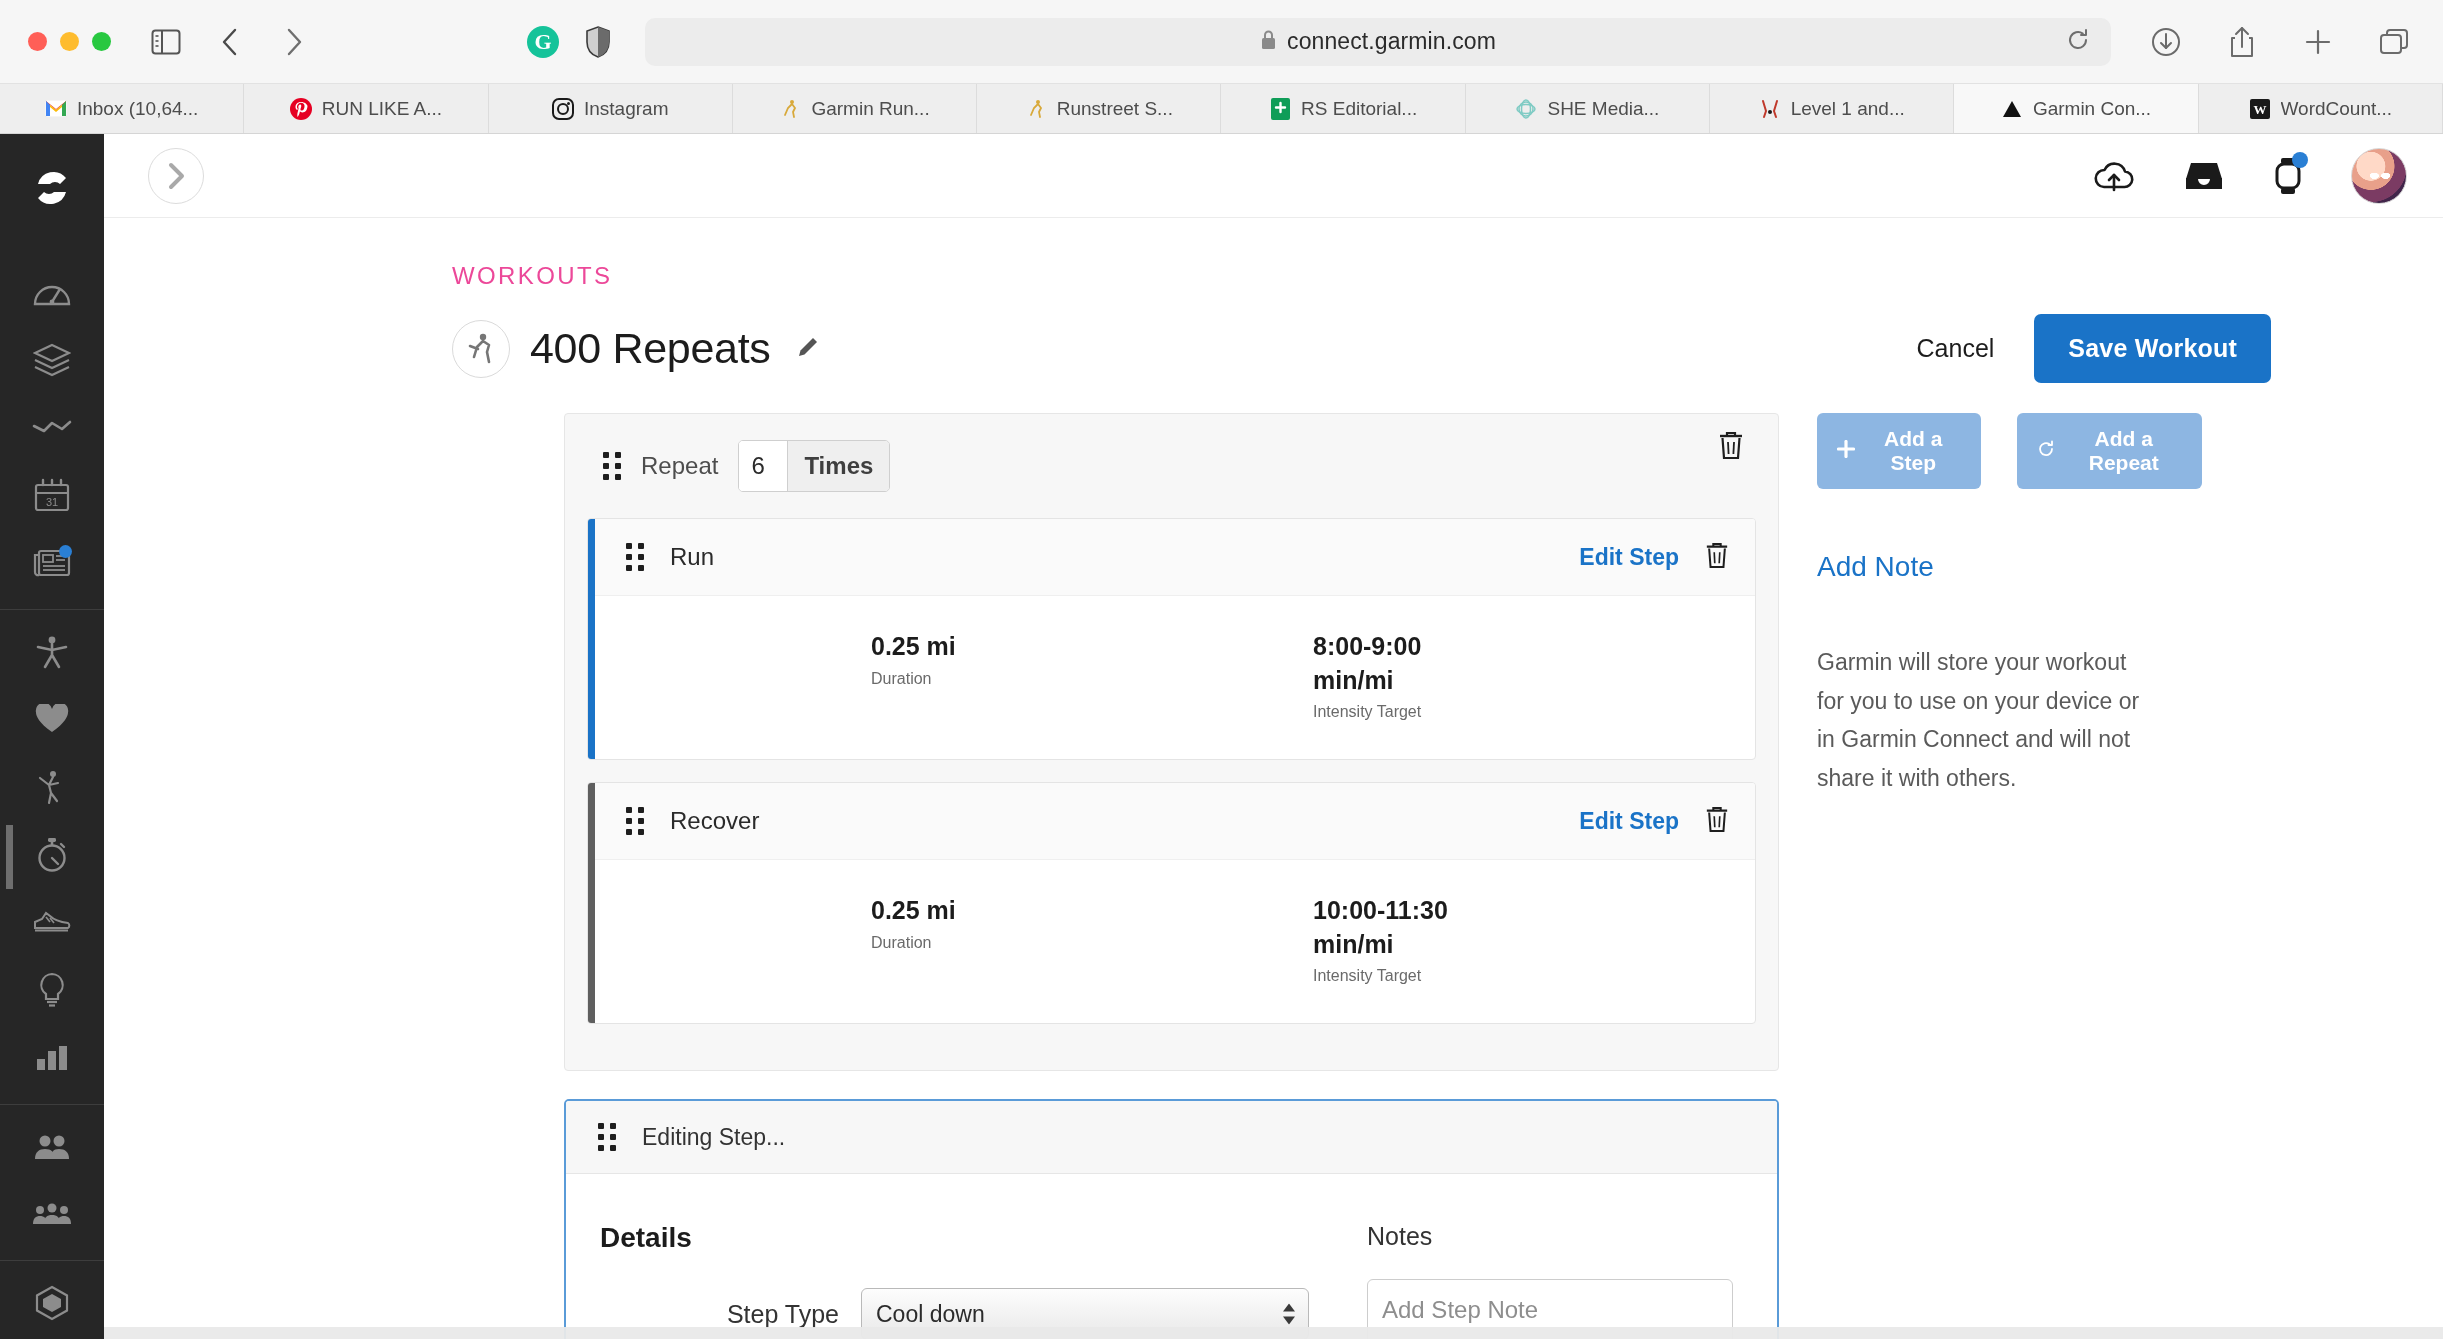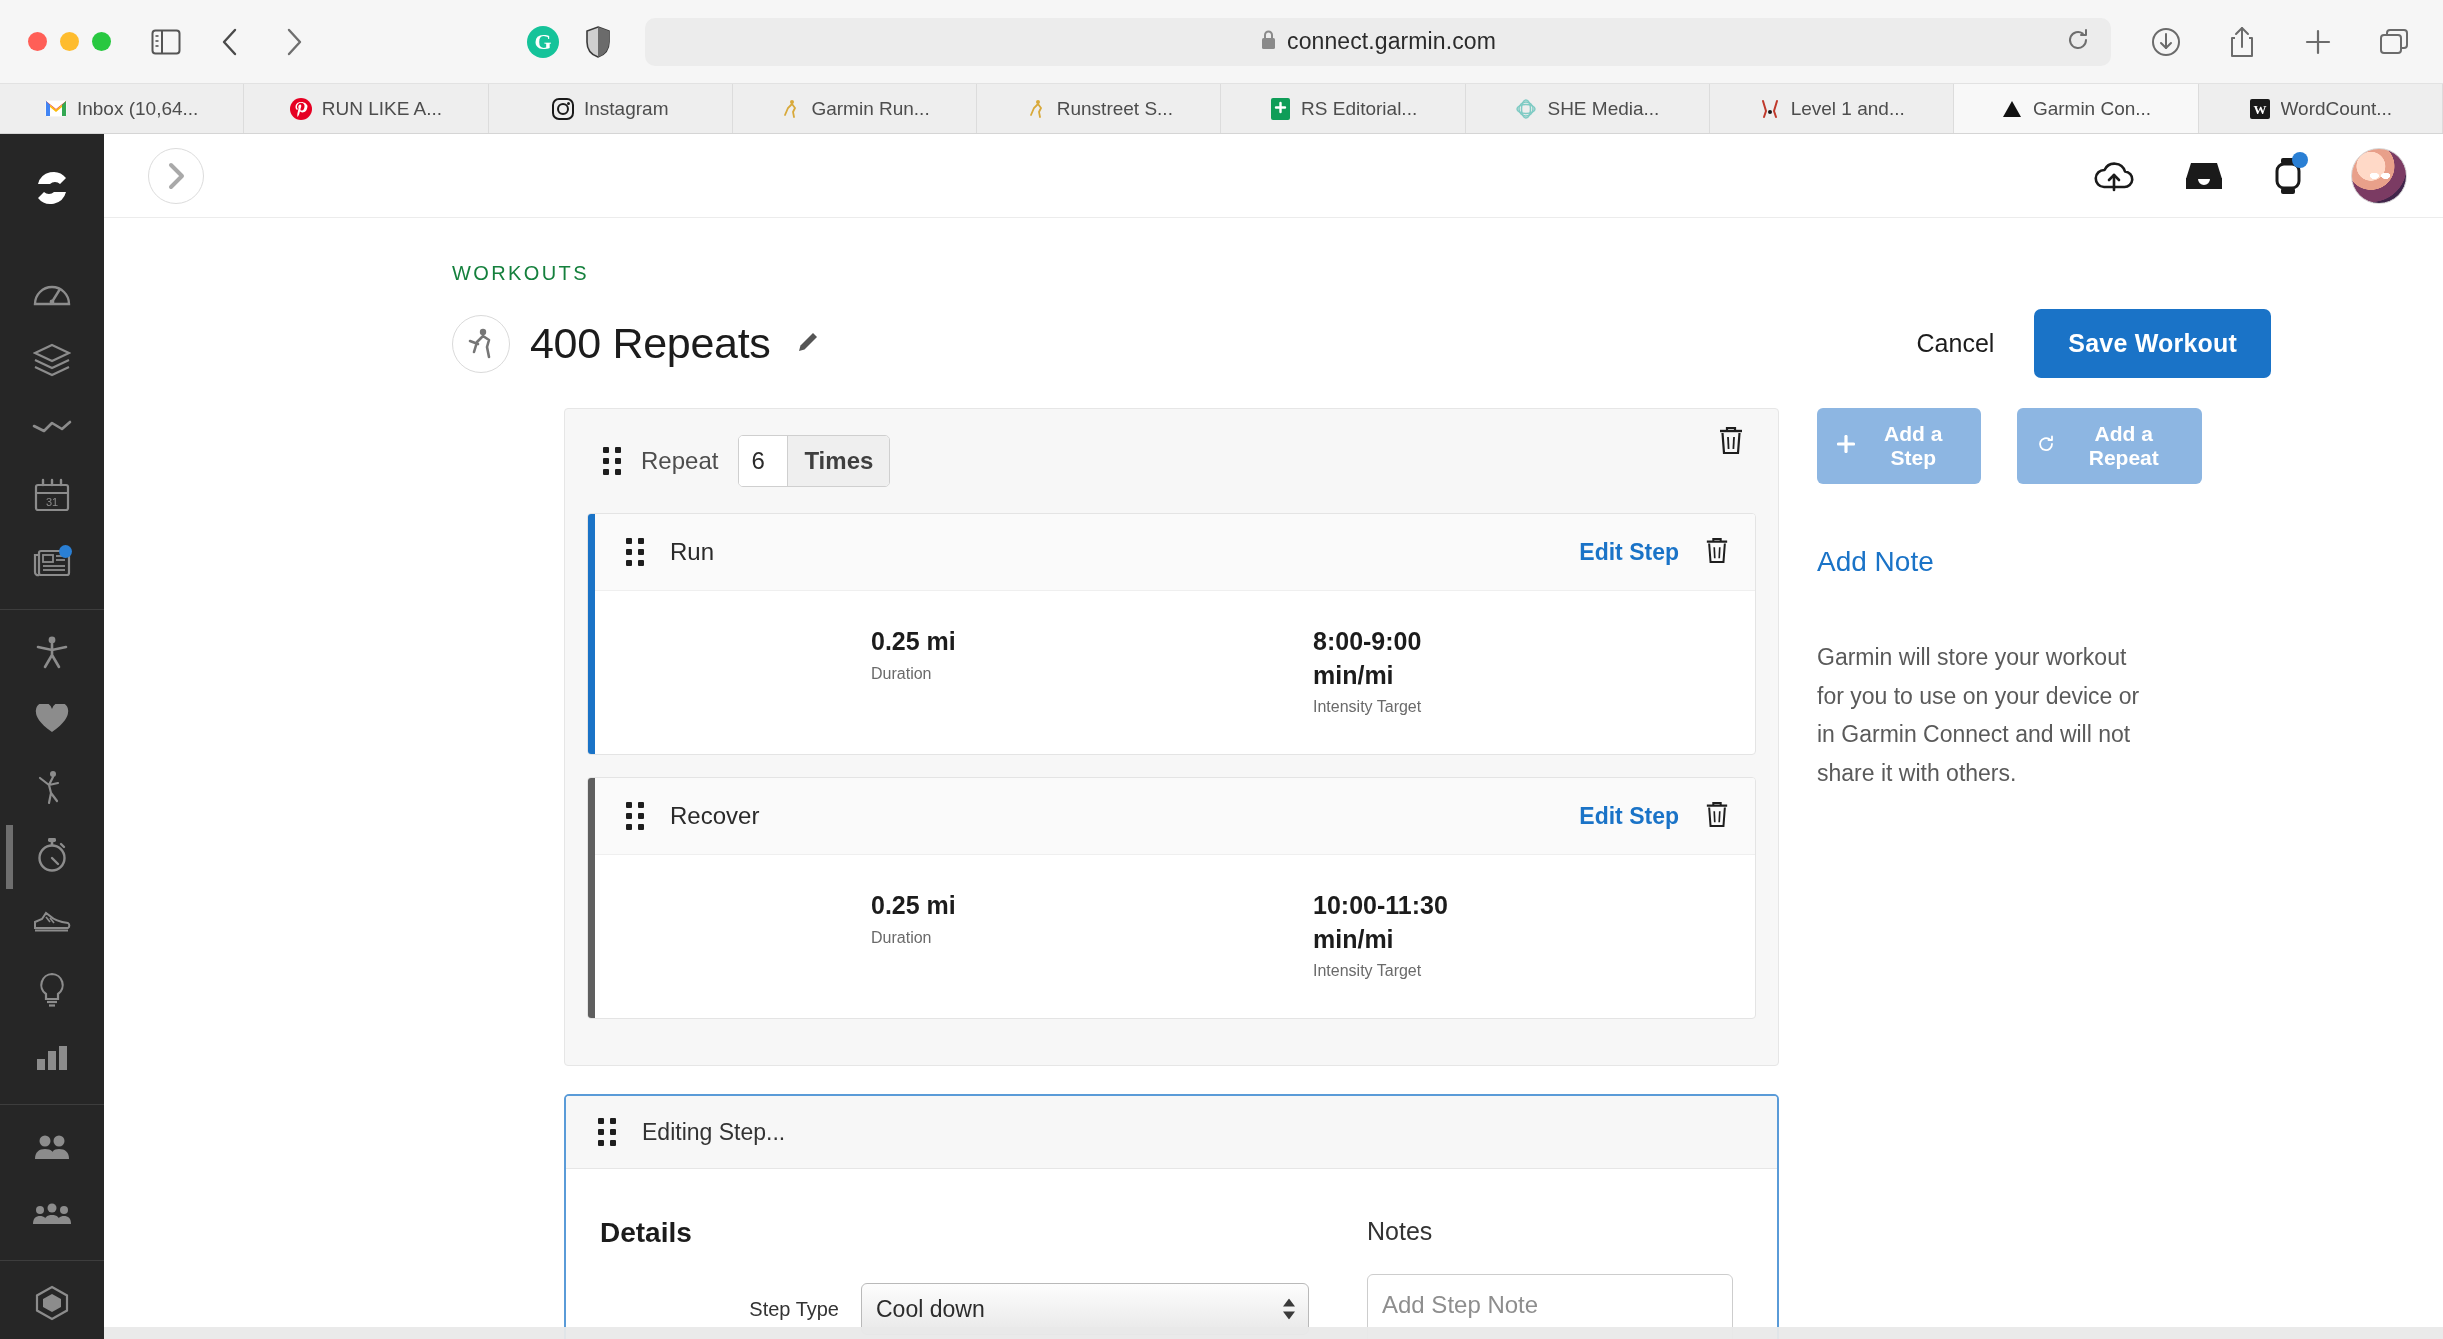--- a/index.html
+++ b/index.html
@@ -119,21 +119,21 @@
   }
   .avatar::after{
     content:""; position:absolute; left:14px; top:18px; width:28px; height:22px;
     background: radial-gradient(ellipse at 30% 40%, #fff 0 16%, rgba(255,255,255,0) 17%),
                 radial-gradient(ellipse at 70% 40%, #fff 0 16%, rgba(255,255,255,0) 17%);
   }
 
   .body-wrap { padding: 44px 0 0 0; height: calc(100% - 84px); position:relative; }
 
   .crumb {
-    font-size:20px; letter-spacing:2.4px; color:#15803d;
+    font-size:24px; letter-spacing:2.4px; color:#ec4899;
     padding-left:348px; text-transform:uppercase;
   }
   .title-row {
     display:flex; align-items:center; justify-content:space-between;
     padding-left:348px; padding-right:172px; margin-top:24px;
   }
   .title-left { display:flex; align-items:center; gap:20px; }
   .sport-circle {
     width:58px; height:58px; border-radius:50%;
     border:1px solid #dadada; display:flex; align-items:center; justify-content:center;
@@ -211,21 +211,21 @@
     background:#f7f7f7; border-bottom:1px solid #e6e6e6;
     display:flex; align-items:center; gap:26px;
     padding:22px 0 22px 32px;
   }
   .editing-lbl { font-size:23px; color:#333; }
   .edit-panel-body { display:flex; padding:48px 44px 0 34px; gap:58px; }
   .ep-left { width:740px; }
   .ep-right { flex:1; }
   .sec-title { font-size:28px; font-weight:700; color:#1c1c1c; margin-bottom:34px; }
   .field-row { display:flex; align-items:center; justify-content:flex-end; gap:22px; margin-bottom:40px; }
-  .field-label { font-size:20px; color:#333; }
+  .field-label { font-size:25px; color:#333; }
   .sel-wrap { position:relative; width:448px; }
   .sel {
     width:100%; height:52px; border:1px solid #b9b9b9; border-radius:6px;
     background:linear-gradient(#fdfdfd,#e8e8e8);
     font-size:23px; color:#2b2b2b; padding:0 44px 0 14px;
     font-family:inherit; appearance:none; -webkit-appearance:none; cursor:pointer;
   }
   .sel-arrows {
     position:absolute; right:14px; top:50%; transform:translateY(-50%);
     display:flex; flex-direction:column; gap:3px; pointer-events:none; color:#3a3a3a;

